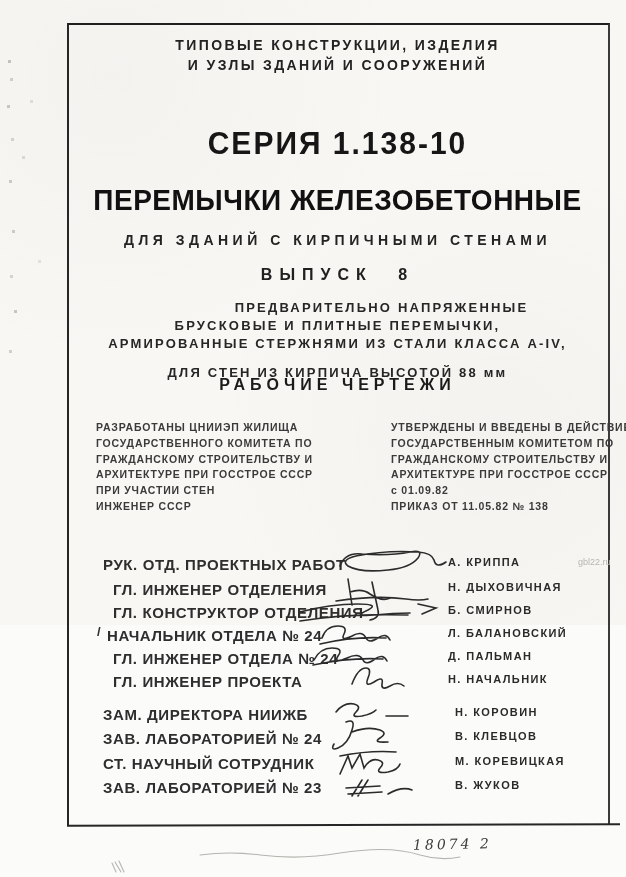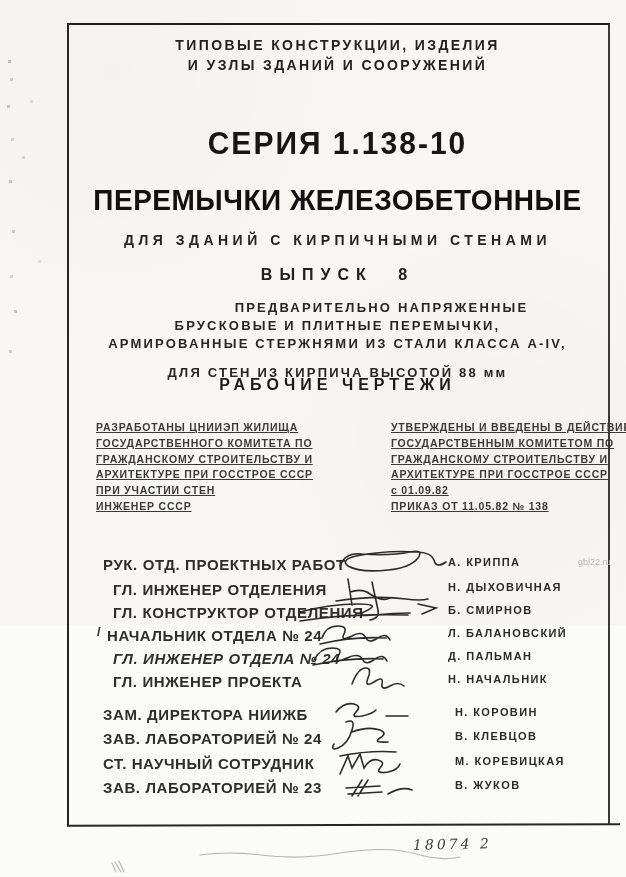--- a/index.html
+++ b/index.html
@@ -30,21 +30,21 @@
   .center{left:67px;width:541px;text-align:center;}
 
   .hdr{font-size:14px;letter-spacing:2.4px;color:#222;}
   .series{font-size:30px;letter-spacing:2px;color:#161616;transform:scaleY(1.05);}
   .main-title{font-size:28px;letter-spacing:0.5px;color:#111;transform:scaleY(1.08);}
   .subtitle{font-size:14px;letter-spacing:4.5px;color:#232323;}
   .issue{font-size:16px;letter-spacing:7px;word-spacing:14px;color:#202020;}
   .desc{font-size:13px;letter-spacing:2.2px;color:#262626;}
   .doctype{font-size:16px;letter-spacing:5px;color:#1b1b1b;}
 
-  .smallcol{font-size:10.5px;letter-spacing:0.8px;line-height:15.8px;color:#3a3a3a;font-weight:bold;text-decoration:underline;}
+  .smallcol{font-size:10.5px;letter-spacing:0.8px;line-height:15.8px;color:#3a3a3a;font-weight:bold;}
   .smallcol div{white-space:nowrap;}
 
   .sigrow-title{font-size:15px;letter-spacing:0.6px;color:#2e2e2e;}
   .sigrow-name{font-size:11px;letter-spacing:1.4px;color:#2a2a2a;}
 
   .watermark{position:absolute;left:578px;top:557px;font-size:9px;color:#b7b6b2;
     font-weight:normal;letter-spacing:0;z-index:5;}
 
   .plate{position:absolute;left:413px;top:836px;font-family:"DejaVu Serif",serif;
     font-style:italic;font-size:14px;letter-spacing:3px;color:#3b3b3b;
@@ -98,21 +98,21 @@
     <div>ГРАЖДАНСКОМУ СТРОИТЕЛЬСТВУ И</div>
     <div>АРХИТЕКТУРЕ ПРИ ГОССТРОЕ СССР</div>
     <div>с 01.09.82</div>
     <div>ПРИКАЗ  ОТ  11.05.82   № 138</div>
   </div>
 
   <div class="t sigrow-title" style="left:103px;top:556px;">РУК. ОТД. ПРОЕКТНЫХ РАБОТ</div>
   <div class="t sigrow-title" style="left:113px;top:581px;">ГЛ. ИНЖЕНЕР ОТДЕЛЕНИЯ</div>
   <div class="t sigrow-title" style="left:113px;top:604px;">ГЛ. КОНСТРУКТОР ОТДЕЛЕНИЯ</div>
   <div class="t sigrow-title" style="left:107px;top:627px;">НАЧАЛЬНИК ОТДЕЛА № 24</div>
-  <div class="t sigrow-title" style="left:113px;top:650px;font-style:italic;">ГЛ. ИНЖЕНЕР ОТДЕЛА № 24</div>
+  <div class="t sigrow-title" style="left:113px;top:650px;">ГЛ. ИНЖЕНЕР ОТДЕЛА № 24</div>
   <div class="t sigrow-title" style="left:113px;top:673px;">ГЛ. ИНЖЕНЕР ПРОЕКТА</div>
   <div class="t sigrow-title" style="left:97px;top:624px;font-size:13px;">/</div>
 
   <div class="t sigrow-name" style="left:448px;top:556px;">А. КРИППА</div>
   <div class="t sigrow-name" style="left:448px;top:581px;">Н. ДЫХОВИЧНАЯ</div>
   <div class="t sigrow-name" style="left:448px;top:604px;">Б. СМИРНОВ</div>
   <div class="t sigrow-name" style="left:448px;top:627px;">Л. БАЛАНОВСКИЙ</div>
   <div class="t sigrow-name" style="left:448px;top:650px;">Д. ПАЛЬМАН</div>
   <div class="t sigrow-name" style="left:448px;top:673px;">Н. НАЧАЛЬНИК</div>
 

